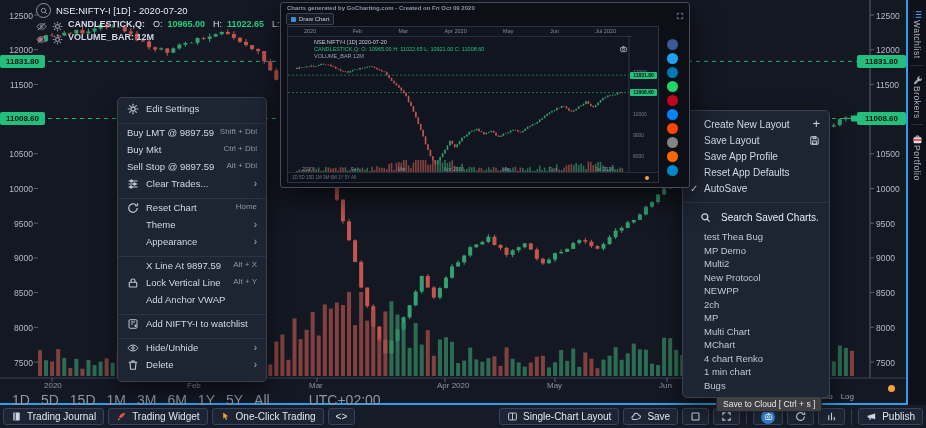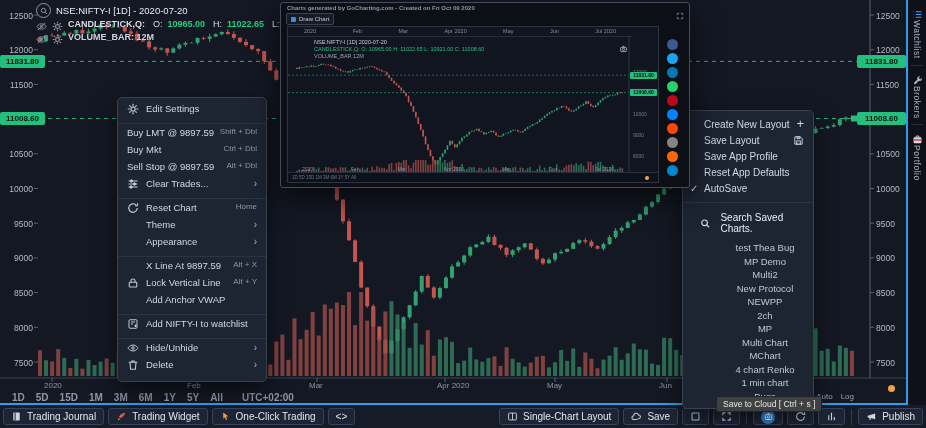--- a/index.html
+++ b/index.html
@@ -23,59 +23,59 @@
   .lg-ic.ring{width:13px;height:13px;border:1px solid #8d96a8;border-radius:50%;
               display:flex;align-items:center;justify-content:center;}
   .lg-ic.ring svg{width:8px;height:8px;}
   .lg-sym{font-size:9.5px;color:#e7ebf3;}
   .lg-study{font-size:9px;color:#d8dde7;font-weight:bold;}
   .lg-l{font-size:9px;color:#d8dde7;margin-left:3px;}
   .lg-v{font-size:9px;color:#1fd081;font-weight:bold;}
   .lg-vol{font-size:9px;color:#cdd3df;font-weight:bold;}
   
   #tfrow{position:absolute;left:12px;top:392px;display:flex;align-items:center;gap:11px;
-         font-size:10px;color:#8d95a8;z-index:4;font-weight:bold;}
+         font-size:14px;color:#8d95a8;z-index:4;}
   #tfrow .tf{cursor:pointer;}
-  #tfutc{margin-left:8px;}
+  #tfutc{margin-left:28px;}
   #scalebox{position:absolute;right:52px;top:392px;display:flex;align-items:center;gap:8px;
             font-size:8px;color:#98a1b3;z-index:4;}
   #scalebox .ic{width:9px;height:9px;color:#8d95a8;}
   #scalebox .star{color:#f2a33c;font-size:10px;line-height:9px;}
   #chartdot{position:absolute;left:888px;top:385px;width:7px;height:7px;border-radius:50%;
             background:#f2a33c;z-index:4;}
   
   #ctx{position:absolute;left:117px;top:97px;width:150px;background:#1d2432;
        border:1px solid #3a4152;border-radius:5px;box-shadow:0 8px 22px rgba(0,0,0,.55);
        padding:5px 0;z-index:10;box-sizing:border-box;}
   .cm-row{display:flex;height:17px;padding:0 9px;font-size:9.5px;
           color:#d2d9e6;cursor:pointer;white-space:nowrap;}
   .cm-row.indent{padding-left:28px;}
   .cm-ic{width:12px;height:12px;margin-right:7px;color:#c0c8d8;flex:none;}
   .cm-ic svg{width:100%;height:100%;}
   .cm-lab{flex:1;overflow:hidden;}
   .cm-sc{font-size:8px;color:#8e97ac;margin-left:5px;}
   .cm-ch{color:#aab3c6;font-size:10px;margin-left:5px;}
   .cm-div{height:1px;background:#2c3344;margin:3px 0;}
   
-  #lmenu{position:absolute;left:682px;top:110px;width:132px;background:#1d2432;
+  #lmenu{position:absolute;left:682px;top:110px;width:148px;background:#1d2432;
          border:1px solid #3a4152;border-radius:5px;box-shadow:0 8px 22px rgba(0,0,0,.55);
          padding:6px 0 5px;z-index:10;box-sizing:border-box;}
   .lm-row{position:relative;height:16px;line-height:16px;padding-left:21px;font-size:10px;
           color:#d2d9e6;cursor:pointer;}
   .lm-check{position:absolute;left:7px;top:0;font-size:10px;color:#d2d9e6;}
   .lm-right{position:absolute;right:9px;top:2px;width:11px;height:11px;color:#cdd5e4;}
   .lm-right svg{width:100%;height:100%;}
   .lm-right.txt{font-size:13px;line-height:12px;top:1px;width:auto;}
   .lm-div{height:1px;background:#2c3344;margin:5px 0;}
   .lm-search{display:flex;align-items:center;gap:10px;padding:4px 0 7px 17px;font-size:10px;
              color:#e8edf6;}
   .lm-search .ic{width:11px;height:11px;color:#d5dbe8;}
   .lm-search .ic svg{width:100%;height:100%;}
-  .lm-item{height:13.5px;line-height:13.5px;padding-left:34px;font-size:9.5px;color:#bfc8da;
-           cursor:pointer;white-space:nowrap;text-align:center;}
+  .lm-item{height:13.5px;line-height:13.5px;padding-left:21px;font-size:9.5px;color:#bfc8da;
+           cursor:pointer;white-space:nowrap;}
   
   #popup{position:absolute;left:280px;top:2px;width:410px;height:186px;background:#0c0f16;
          border:1px solid #454b59;border-radius:3px;box-shadow:0 10px 30px rgba(0,0,0,.65);
          z-index:12;box-sizing:border-box;}
   .pp-head{position:absolute;left:6px;top:2px;font-size:6px;color:#8d95a6;font-weight:bold;}
   .pp-exp{position:absolute;right:5px;top:3px;width:8px;height:8px;color:#8d95a6;}
   .pp-exp svg{width:100%;height:100%;}
   .pp-tab{position:absolute;left:5px;top:10px;height:10px;display:flex;align-items:center;gap:3px;
           padding:0 4px;border:1px solid #3a4152;border-radius:2px;font-size:6px;color:#c6cdda;
           background:#161b26;}

